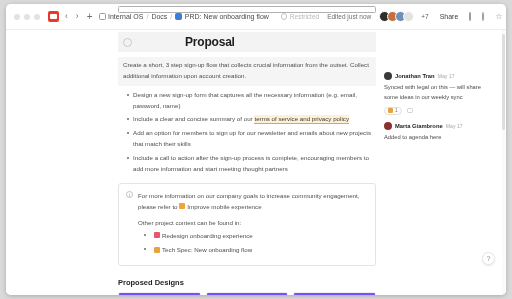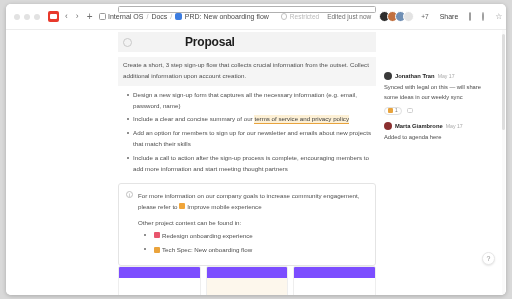--- a/index.html
+++ b/index.html
@@ -336,20 +336,21 @@
             <span>For more information on our company goals to increase community engagement, please refer to </span><span class="mini-ic orange"></span><span>Improve mobile experience</span>
           </div>
         </div>
         <div class="sub-head">Other project context can be found in:</div>
         <ul class="clist">
           <li><span class="mini-ic red"></span><span>Redesign onboarding experience</span></li>
           <li><span class="mini-ic amber"></span><span>Tech Spec: New onboarding flow</span></li>
         </ul>
       </div>
 
+      <div class="designs-head">Proposed Designs</div>
 
       <div class="cards">
 
         <div class="card">
           <div class="card-bar"></div>
 
         </div>
 
         <div class="card card2bg">
           <div class="card-bar">

